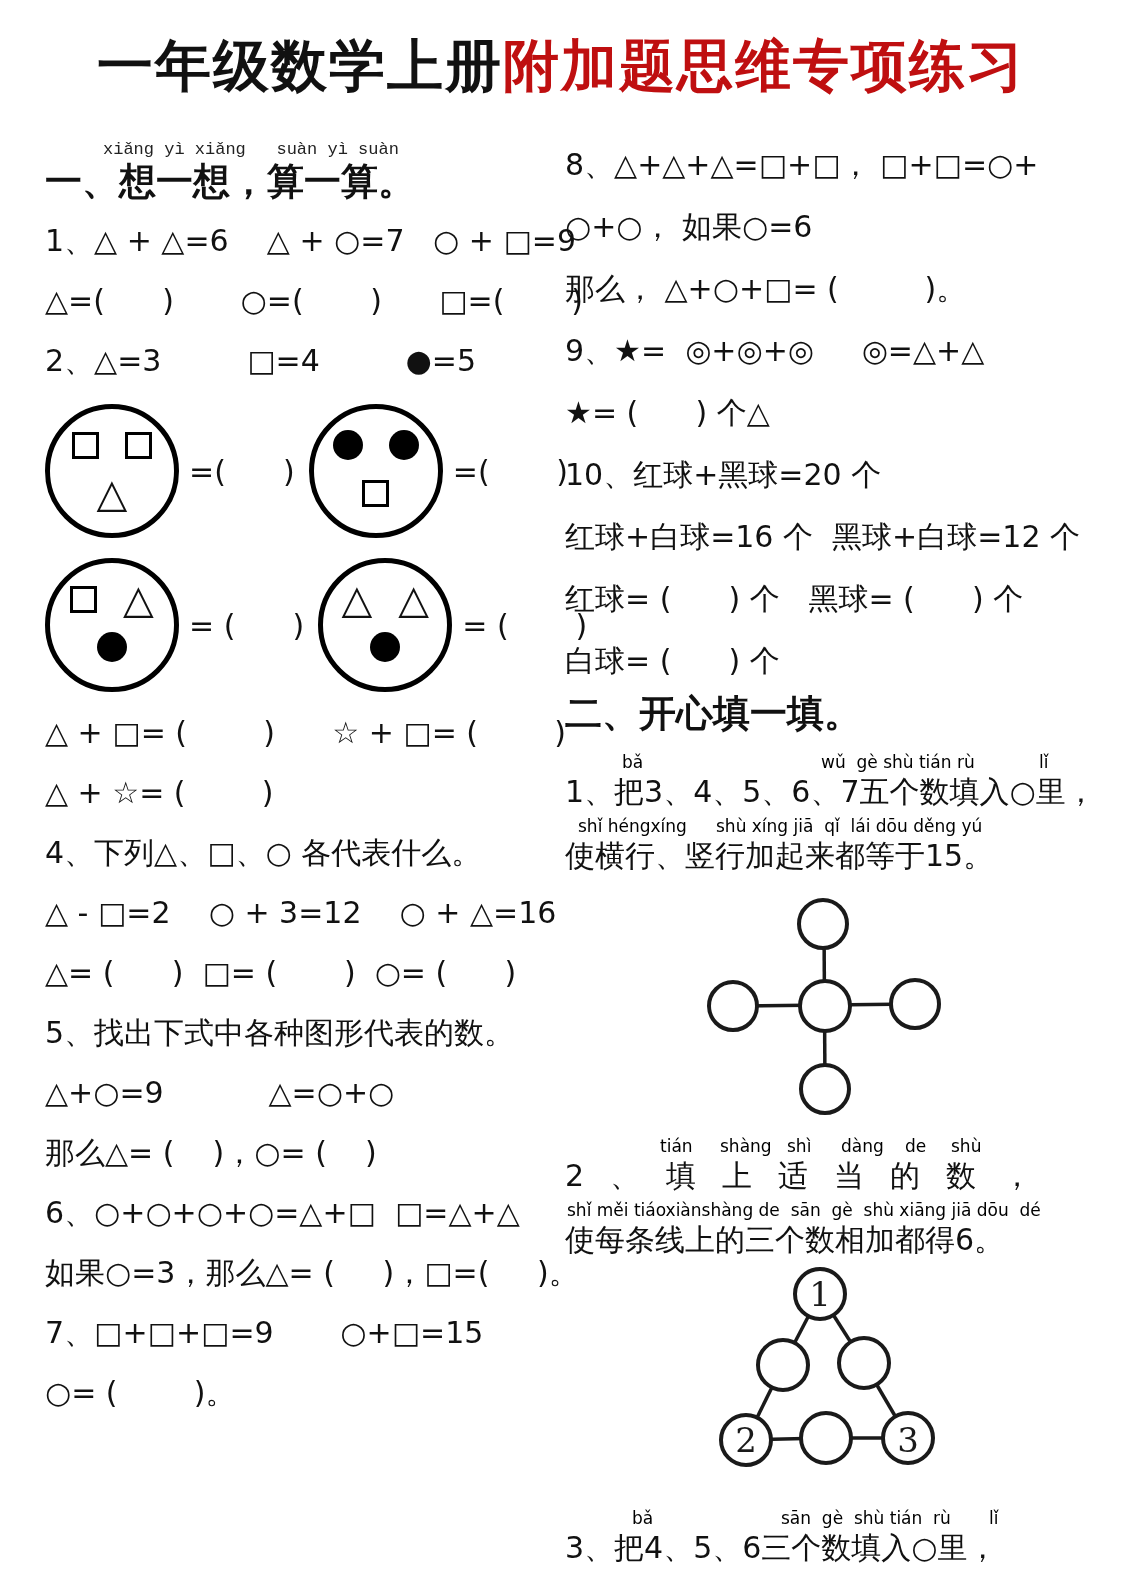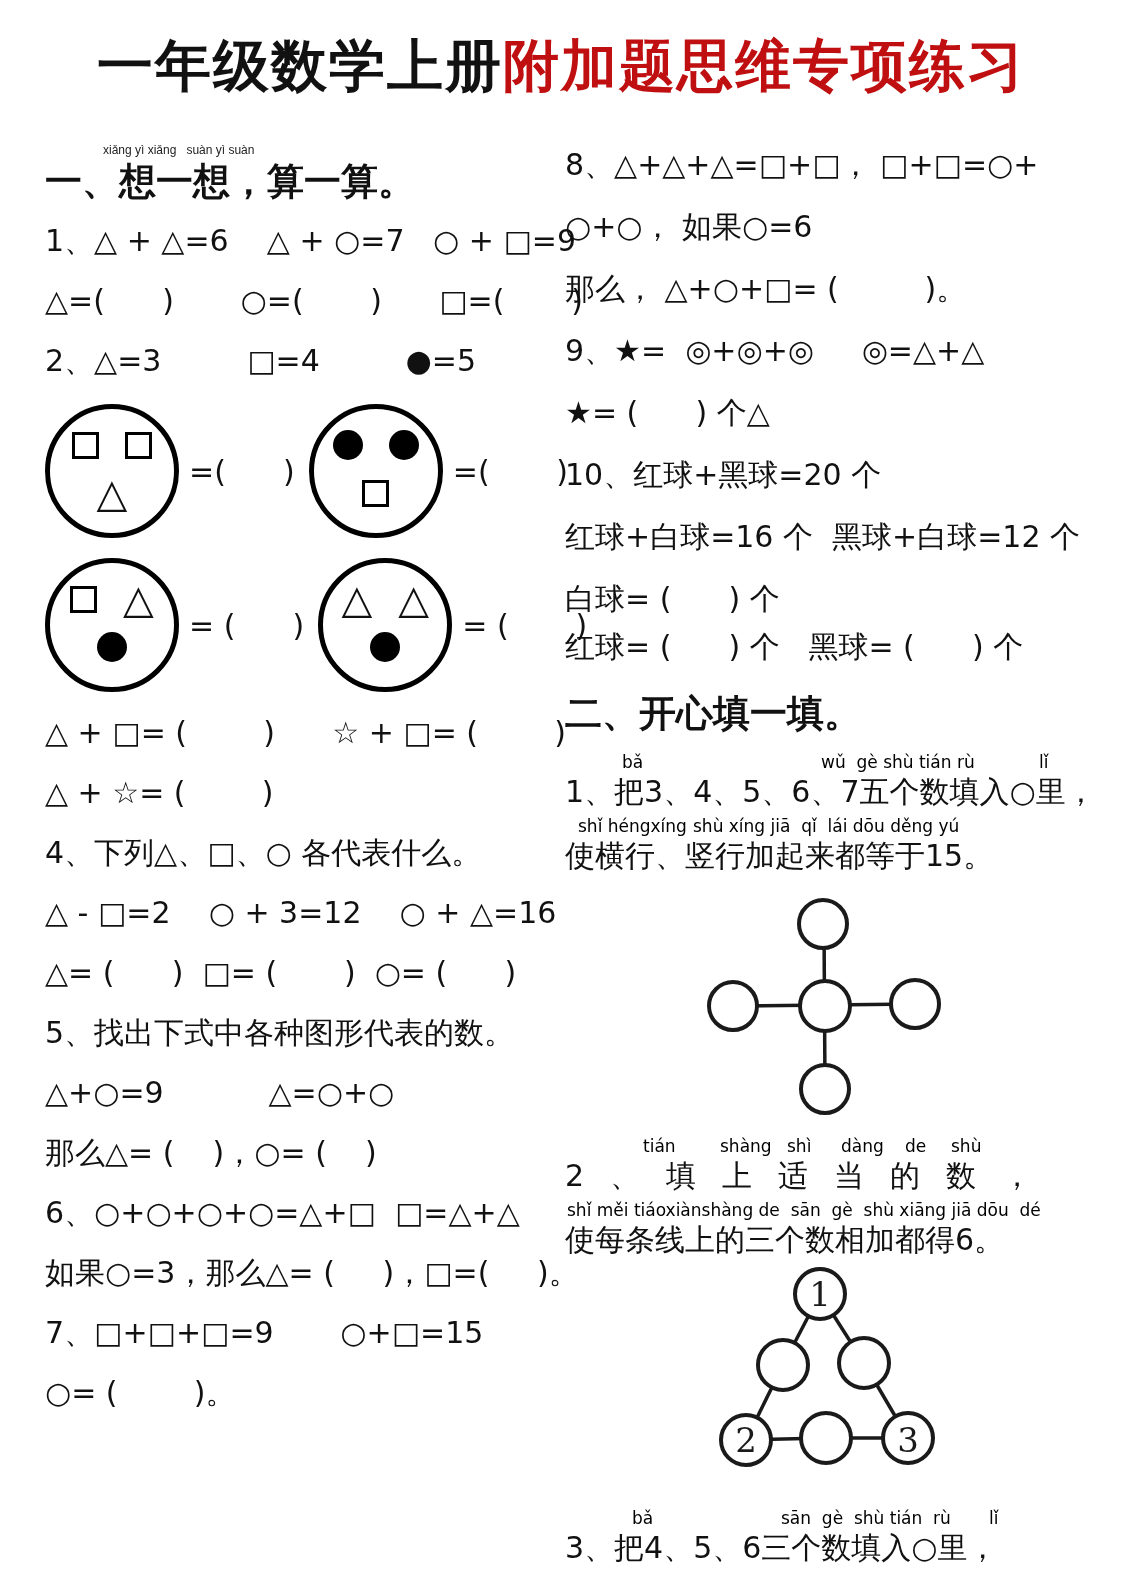--- a/index.html
+++ b/index.html
@@ -5,21 +5,21 @@
   html,body{margin:0;padding:0;background:#e8e8e8;}
   .page{position:relative;width:1122px;height:1587px;background:#ffffff;margin:0 auto;
         overflow:hidden;color:#111;}
   .title{position:absolute;top:30px;left:0;width:100%;text-align:center;
          font-family:"DejaVu Serif","Liberation Serif",serif;font-weight:bold;
          font-size:56px;line-height:70px;letter-spacing:2px;white-space:pre;}
   .title .red{color:#bf0f10;}
   .col{position:absolute;top:140px;}
   .col-left{left:45px;width:508px;}
   .col-right{left:565px;width:535px;}
-  .py{font-family:Liberation Sans, sans-serif;font-size:12px;line-height:20px;
+  .py{font-family:Liberation Mono, monospace;font-size:17px;line-height:20px;
       color:#222;white-space:pre;}
   .sec-h{margin-bottom:22px;}
   .sec-h .h{font-family:"DejaVu Serif","Liberation Serif",serif;font-weight:bold;
             font-size:37px;line-height:42px;white-space:pre;}
   .line{font-family:"DejaVu Sans","Liberation Sans",sans-serif;font-size:30px;line-height:34px;
         white-space:pre;margin-bottom:26px;}
   .col-right .line{margin-bottom:28px;}
   
   .pline{margin-bottom:6px;}
   .pline .pyrow{position:relative;height:22px;}
@@ -122,60 +122,60 @@
   </div>
 
   <div class="col col-right">
     <div class="line" style="margin-top:8px">8、△+△+△=□+□， □+□=○+</div>
     <div class="line">○+○， 如果○=6</div>
     <div class="line">那么， △+○+□= (         )。</div>
     <div class="line">9、★=  ◎+◎+◎     ◎=△+△</div>
     <div class="line">★= (      ) 个△</div>
     <div class="line">10、红球+黑球=20 个</div>
     <div class="line">红球+白球=16 个  黑球+白球=12 个</div>
+    <div class="line">红球= (      ) 个   黑球= (      ) 个</div>
     <div class="line" style="margin-bottom:14px">白球= (      ) 个</div>
-    <div class="line">红球= (      ) 个   黑球= (      ) 个</div>
 
     <div class="sec-h" style="margin-bottom:18px">
       <div class="h">二、开心填一填。</div>
     </div>
 
     <div class="pline">
       <div class="pyrow">
         <span class="pa" style="left:57px">bǎ</span>
         <span class="pa" style="left:256px">wǔ  gè shù tián rù</span>
         <span class="pa" style="left:474px">lǐ</span>
       </div>
       <div class="txt">1、把3、4、5、6、7五个数填入○里，</div>
     </div>
     <div class="pline" style="margin-bottom:8px">
       <div class="pyrow">
         <span class="pa" style="left:13px">shǐ héngxíng</span>
-        <span class="pa" style="left:128px">shù xíng jiā  qǐ  lái dōu děng yú</span>
+        <span class="pa" style="left:151px">shù xíng jiā  qǐ  lái dōu děng yú</span>
       </div>
       <div class="txt">使横行、竖行加起来都等于15。</div>
     </div>
 
     <svg class="diagram" width="535" height="250" viewBox="0 0 535 250">
       <g stroke="#1a1a1a" stroke-width="3.5" fill="none">
         <line x1="259" y1="42" x2="260" y2="207"></line>
         <line x1="168" y1="124" x2="350" y2="122"></line>
       </g>
       <g stroke="#1a1a1a" stroke-width="4" fill="#ffffff">
         <circle cx="258" cy="42" r="24"></circle>
         <circle cx="168" cy="124" r="24"></circle>
         <circle cx="260" cy="124" r="25"></circle>
         <circle cx="350" cy="122" r="24"></circle>
         <circle cx="260" cy="207" r="24"></circle>
       </g>
     </svg>
 
     <div class="pline" style="margin-top:4px">
       <div class="pyrow">
-        <span class="pa" style="left:78px">tián</span>
+        <span class="pa" style="left:95px">tián</span>
         <span class="pa" style="left:155px">shàng</span>
         <span class="pa" style="left:222px">shì</span>
         <span class="pa" style="left:276px">dàng</span>
         <span class="pa" style="left:340px">de</span>
         <span class="pa" style="left:386px">shù</span>
       </div>
       <div class="txt spread">2、填上适当的数，</div>
     </div>
     <div class="pline" style="margin-bottom:6px">
       <div class="pyrow">

